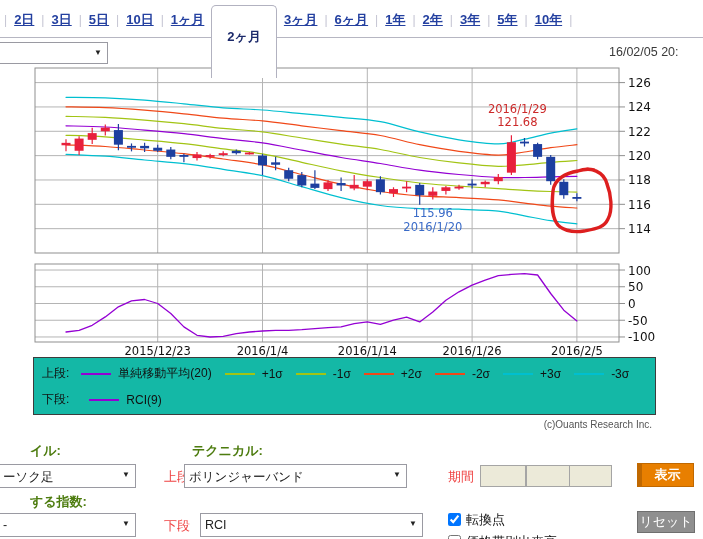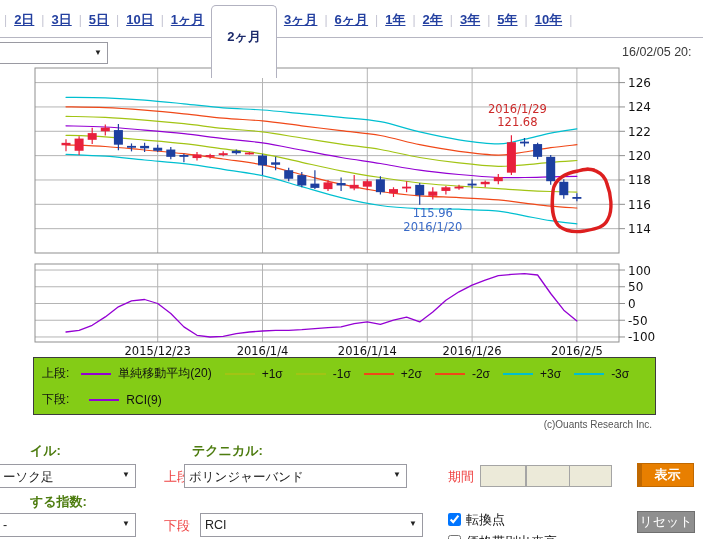--- a/index.html
+++ b/index.html
@@ -21,27 +21,27 @@
   .select-box{position:absolute;background:#fff;border:1px solid #9a9aa2;height:20px;font-size:12px;color:#222;cursor:default;}
   .sel-text{position:absolute;left:4px;top:3px;white-space:nowrap;}
   .sel-arrow{position:absolute;right:5px;top:5px;font-size:8px;color:#222;}
   #symbol-select{left:-4px;top:42px;width:110px;}
   #style-select{left:-2px;top:464px;width:136px;height:22px;}
   #upper-select{left:184px;top:464px;width:221px;height:22px;}
   #compare-select{left:-2px;top:513px;width:136px;height:22px;}
   #lower-select{left:200px;top:513px;width:221px;height:22px;}
   #style-select .sel-text,#upper-select .sel-text,#compare-select .sel-text,#lower-select .sel-text{top:4px;font-size:12.5px;}
 
-  .timestamp{position:absolute;left:622px;top:45px;font-size:12.5px;color:#3a3a3a;white-space:nowrap;}
+  .timestamp{position:absolute;left:609px;top:45px;font-size:12.5px;color:#3a3a3a;white-space:nowrap;}
 
   #chart{position:absolute;left:0;top:60px;}
   #chart text{font-family:"DejaVu Sans","Liberation Sans",sans-serif;}
 
   
-  .legend{position:absolute;left:33px;top:357px;width:621px;height:56px;border:1px solid #3c3c3c;font-size:12px;background:#84cc16;}
+  .legend{position:absolute;left:33px;top:357px;width:621px;height:56px;border:1px solid #3c3c3c;font-size:12px;background:#14b8a6;}
   .lrow{position:absolute;left:8px;display:flex;align-items:center;white-space:nowrap;}
   .lrow1{top:7px;}
   .lrow2{top:33px;gap:8px;}
   .lhead{margin-right:12px;}
   .lentry{display:flex;align-items:center;margin-right:13px;}
   .lswatch{display:inline-block;width:30px;height:2px;margin-right:7px;}
 
   .copyright{position:absolute;left:510px;top:419px;width:142px;text-align:right;font-size:10px;color:#555;}
 
   

